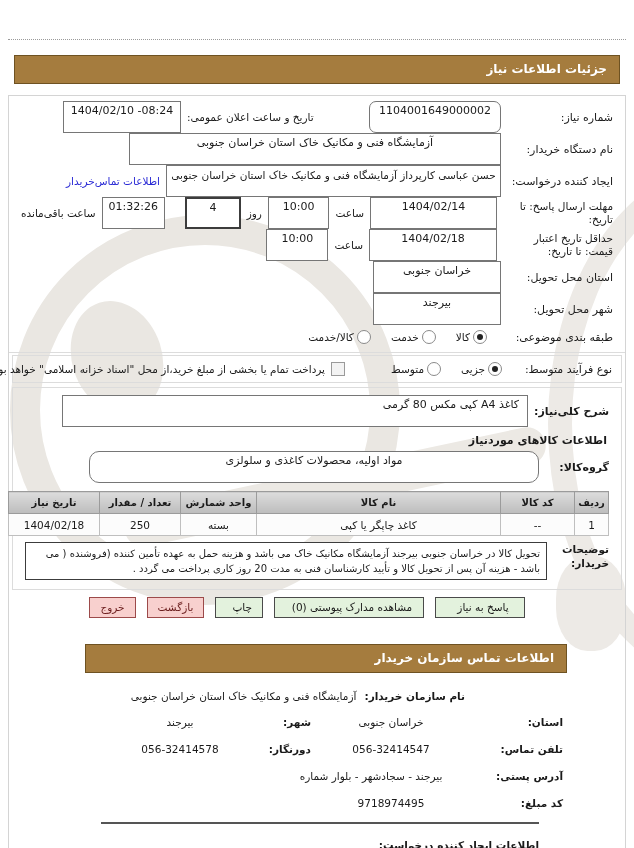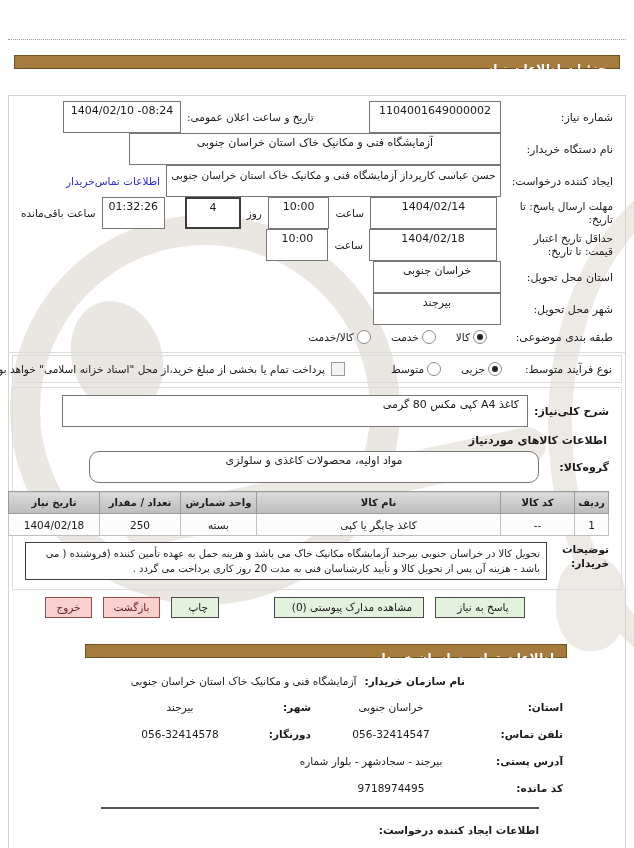--- a/index.html
+++ b/index.html
@@ -12,21 +12,21 @@
   .wm{position:absolute; z-index:0;}
   .wm-ring1{left:10px; top:215px; width:330px; height:330px; border:30px solid #eae7e2; border-radius:50%;}
   .wm-blob1{left:72px; top:300px; width:90px; height:115px; background:#eae7e2; border-radius:50%; transform:rotate(-18deg);}
   .wm-arc-right{left:548px; top:165px; width:300px; height:470px; border:24px solid #edeae6; border-radius:50%;}
   .wm-stroke{left:120px; top:468px; width:430px; height:38px; background:#ece9e4; border-radius:20px; transform:rotate(-12deg);}
   .wm-blob2{left:556px; top:556px; width:70px; height:95px; background:#edeae6; border-radius:45%;}
   
   .dotted-sep{position:absolute; top:39px; left:8px; right:8px; border-top:1px dotted #9a9a9a; z-index:1;}
   .brown-bar{
     background:#a57c3e; border:1px solid #6e5222; color:#fff; font-weight:bold;
-    font-size:12px; line-height:27px; padding:0 12px; box-sizing:border-box; height:14px;
+    font-size:12px; line-height:27px; padding:0 12px; box-sizing:border-box; height:29px;
   }
   #hdr1{position:absolute; top:55px; left:14px; right:14px; z-index:1;}
   #outer{
     position:absolute; top:95px; left:8px; right:8px; height:753px;
     border:1px solid #d4d4d4; border-bottom:none; z-index:1; box-sizing:border-box;
   }
   
   .panel1{border-bottom:1px solid #dcdcdc; padding:5px 0 3px;}
   .row{display:flex; align-items:center; min-height:26px; padding:0 12px; gap:6px;}
   .lbl{width:106px; flex-shrink:0; line-height:13px;}
@@ -100,21 +100,21 @@
   <div class="dotted-sep"></div>
 
   <div id="hdr1" class="brown-bar">جزئیات اطلاعات نیاز</div>
 
   <div id="outer">
 
     <div class="panel1">
 
       <div class="row">
         <div class="lbl">شماره نیاز:</div>
-        <div class="box num" style="width:132px;">1104001649000002</div>
+        <div class="box num" style="width:132px;border-radius:7px;">1104001649000002</div>
         <div class="spacer"></div>
         <div class="inline-lbl">تاریخ و ساعت اعلان عمومی:</div>
         <div class="box num" style="width:118px; margin-left:42px;">1404/02/10 -08:24</div>
       </div>
 
       <div class="row">
         <div class="lbl">نام دستگاه خریدار:</div>
         <div class="box" style="width:372px;">آزمایشگاه فنی و مکانیک خاک استان خراسان جنوبی</div>
       </div>
 
@@ -228,21 +228,21 @@
       </table>
 
       <div class="notes-row">
         <div class="blbl" style="width:58px; font-size:10.5px; line-height:14px;">توضیحات خریدار:</div>
         <div class="notes-box">تحویل کالا در خراسان جنوبی بیرجند آزمایشگاه مکانیک خاک می باشد و هزینه حمل به عهده تأمین کننده (فروشنده ( می باشد - هزینه آن پس از تحویل کالا و تأیید کارشناسان فنی به مدت 20 روز کاری پرداخت می گردد .</div>
       </div>
     </div>
 
     <div class="btnrow">
       <div class="btn btn-green" style="min-width:90px;">پاسخ به نیاز</div>
-      <div class="btn btn-green" style="min-width:150px;margin-left:44px;">مشاهده مدارک پیوستی (0)</div>
+      <div class="btn btn-green" style="min-width:150px;">مشاهده مدارک پیوستی (0)</div>
       <div class="btn btn-green" style="min-width:44px;">چاپ</div>
       <div class="btn btn-pink" style="min-width:48px;">بازگشت</div>
       <div class="btn btn-pink" style="min-width:44px;">خروج</div>
     </div>
 
     <div id="hdr2" class="brown-bar">اطلاعات تماس سازمان خریدار</div>
 
     <div class="crow1">
       <span style="font-weight:bold; font-size:10.5px;">نام سازمان خریدار:</span>
       <span style="margin-right:8px; font-size:10.5px;">آزمایشگاه فنی و مکانیک خاک استان خراسان جنوبی</span>
@@ -261,21 +261,21 @@
       <div class="clbl2">دورنگار:</div>
       <div class="cval2 num">056-32414578</div>
     </div>
 
     <div class="crow">
       <div class="clbl">آدرس پستی:</div>
       <div class="cval" style="width:200px;">بیرجند - سجادشهر - بلوار شماره</div>
     </div>
 
     <div class="crow">
-      <div class="clbl">کد مانده:</div>
+      <div class="clbl">کد مبلغ:</div>
       <div class="cval num">9718974495</div>
     </div>
 
     <div class="divider"></div>
 
     <div class="ktitle">اطلاعات ایجاد کننده درخواست:</div>
 
     <div class="krow">
       <div class="klbl">نام:</div>
       <div class="kval">حسن</div>

